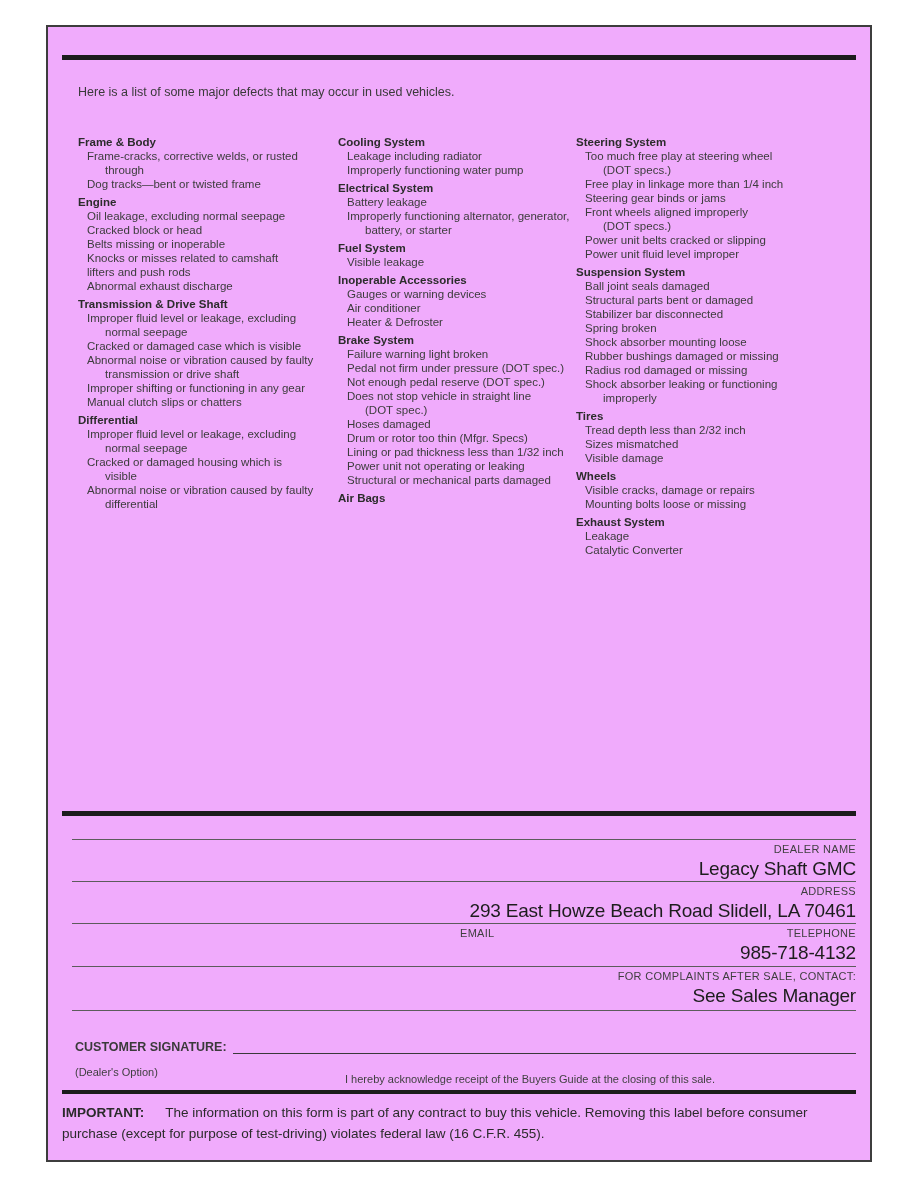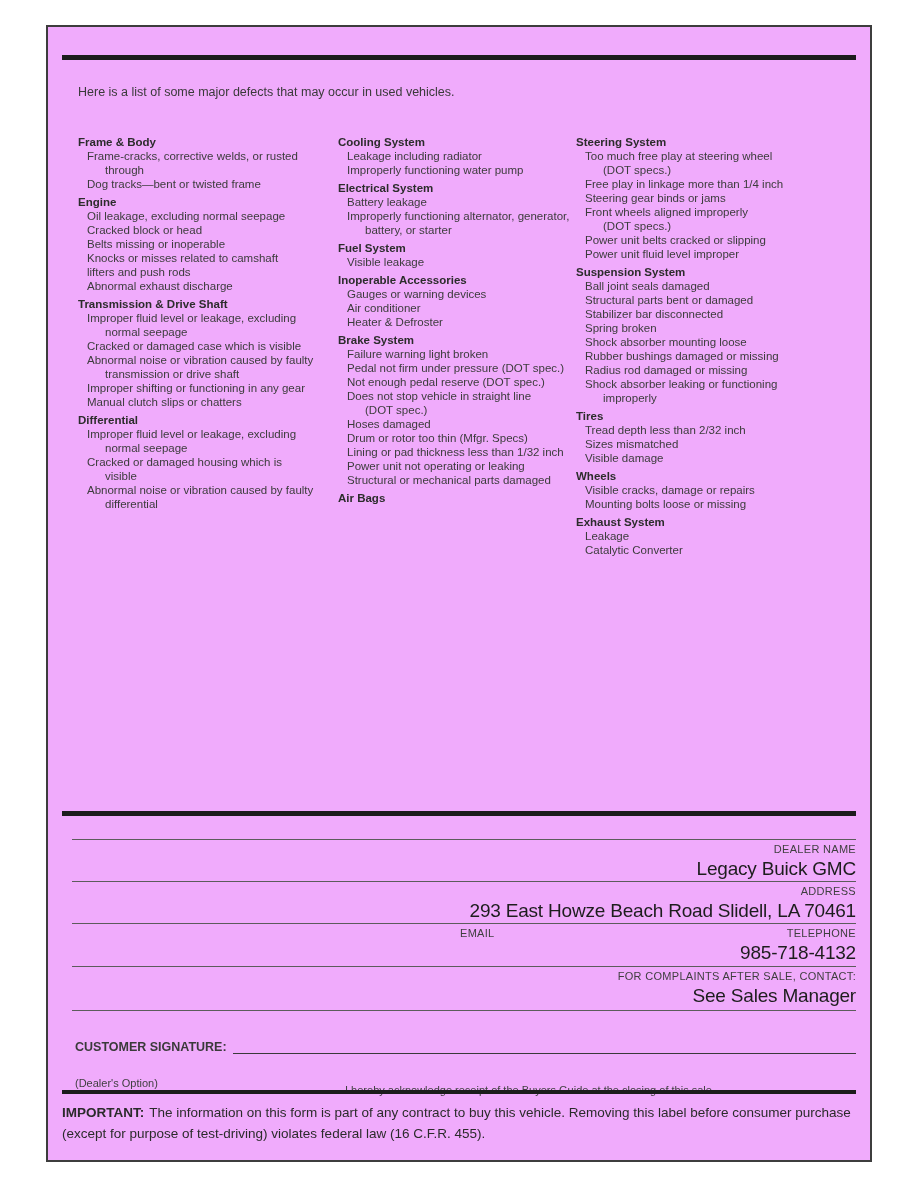--- a/index.html
+++ b/index.html
@@ -26,27 +26,27 @@
   .fields { position:absolute; left:24px; top:812px; width:784px; border-top:1px solid #5c5c5c; }
   .field-row { border-bottom:1px solid #5c5c5c; height:42px; position:relative; padding:3px 0 0 3px;text-align:right; }
   .f-label { font-size:11px; color:#3f3f3f; letter-spacing:0.3px; line-height:13px; }
   .f-value { font-size:19px; color:#1d1d1d; line-height:24px; margin-top:1px; letter-spacing:-0.2px; }
   .email-label { position:absolute; left:388px; top:3px; }
 
   .sig { position:absolute; left:27px; top:1013px; width:781px; }
   .sig-row { display:flex; align-items:flex-end; }
   .sig-label { font-size:12.5px; color:#3a3a3a; white-space:nowrap;font-weight:bold; }
   .sig-line { flex:1; border-bottom:1.5px solid #3a3a3a; height:13px; margin-left:6px; }
-  .sig-sub { position:relative; margin-top:19px; height:14px; }
+  .sig-sub { position:relative; margin-top:8px; height:14px; }
   .sig-option { font-size:11px; color:#3f3f3f; }
   .sig-ack { position:absolute; left:270px; top:11px; font-size:11px; color:#3f3f3f; }
 
   .important { position:absolute; left:14px; top:1075px; width:798px;
     font-size:13.5px; line-height:21px; color:#2b2b2b; }
-  .important b { margin-right:5px; }
+  .important b { margin-right:21px; }
 </style>
 </head>
 <body>
 
 <div class="page">
 
   <div class="bar top"></div>
 
   <div class="intro">Here is a list of some major defects that may occur in used vehicles.</div>
 
@@ -167,21 +167,21 @@
           <div class="li ind1">Catalytic Converter</div>
         </div>
       </div>
   </div>
 
   <div class="bar mid"></div>
 
   <div class="fields">
     <div class="field-row">
       <div class="f-label">DEALER NAME</div>
-      <div class="f-value">Legacy Buick GMC</div>
+      <div class="f-value">Legacy Shaft GMC</div>
     </div>
     <div class="field-row">
       <div class="f-label">ADDRESS</div>
       <div class="f-value">293 East Howze Beach Road Slidell, LA 70461</div>
     </div>
     <div class="field-row" style="height:43px;">
       <div class="f-label">TELEPHONE</div>
       <div class="f-label email-label">EMAIL</div>
       <div class="f-value">985-718-4132</div>
     </div>

